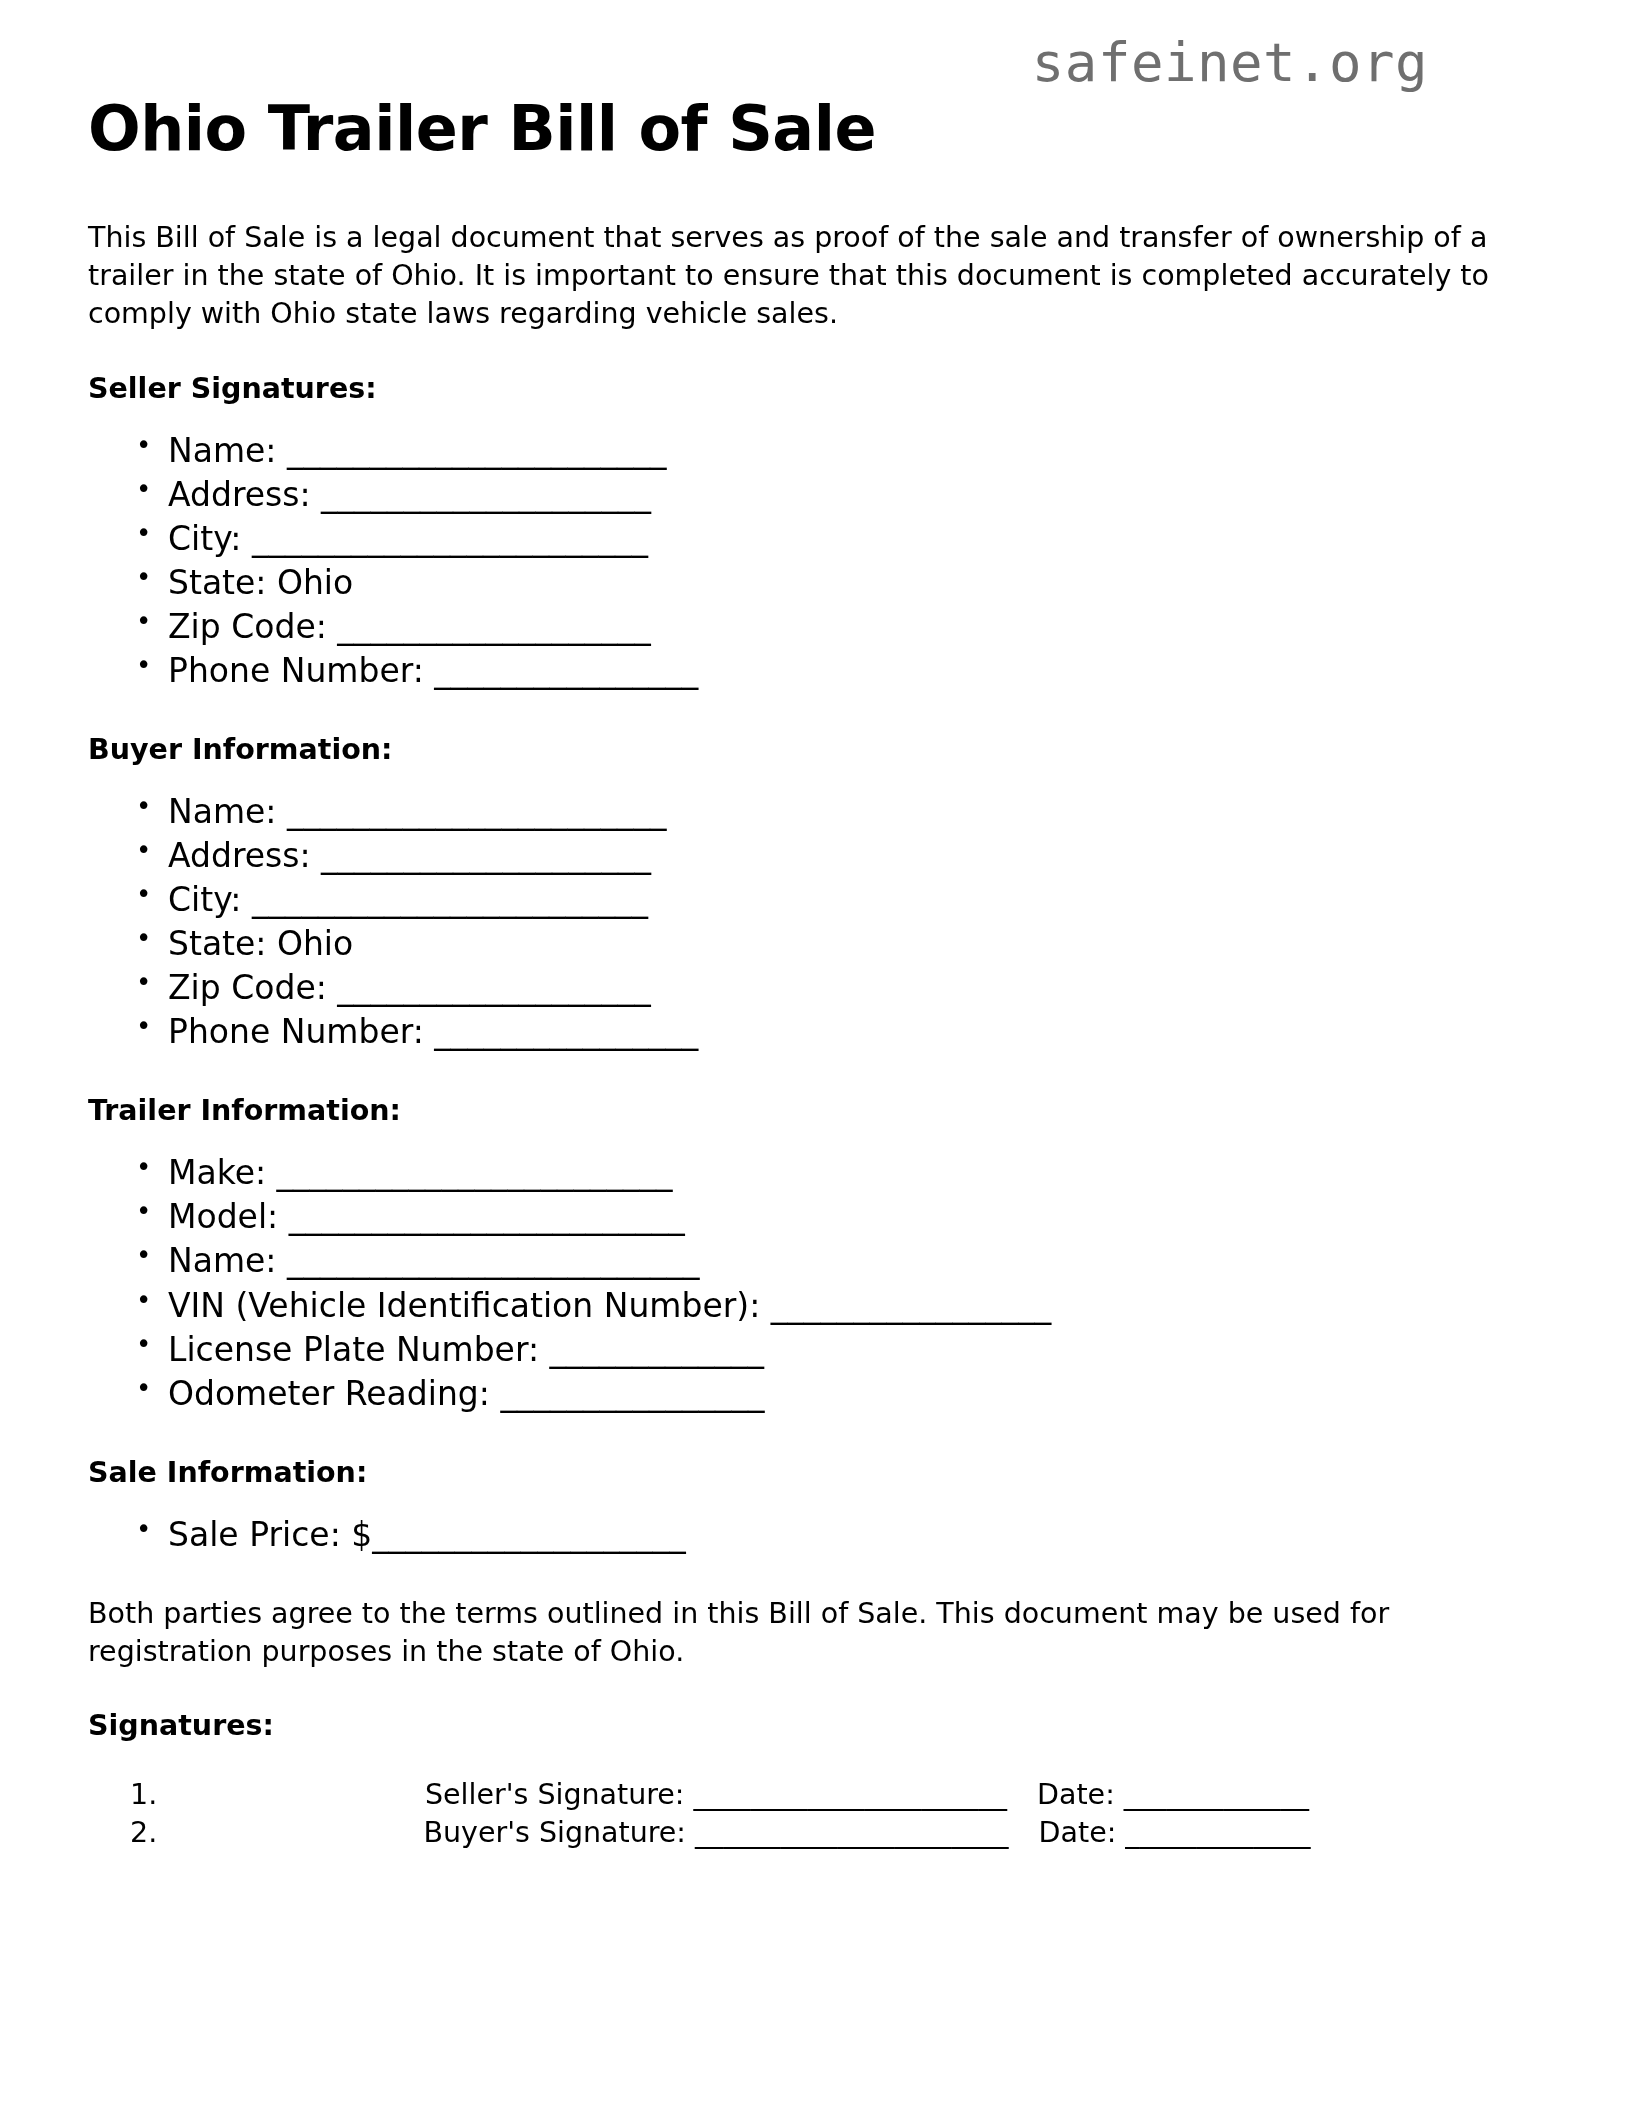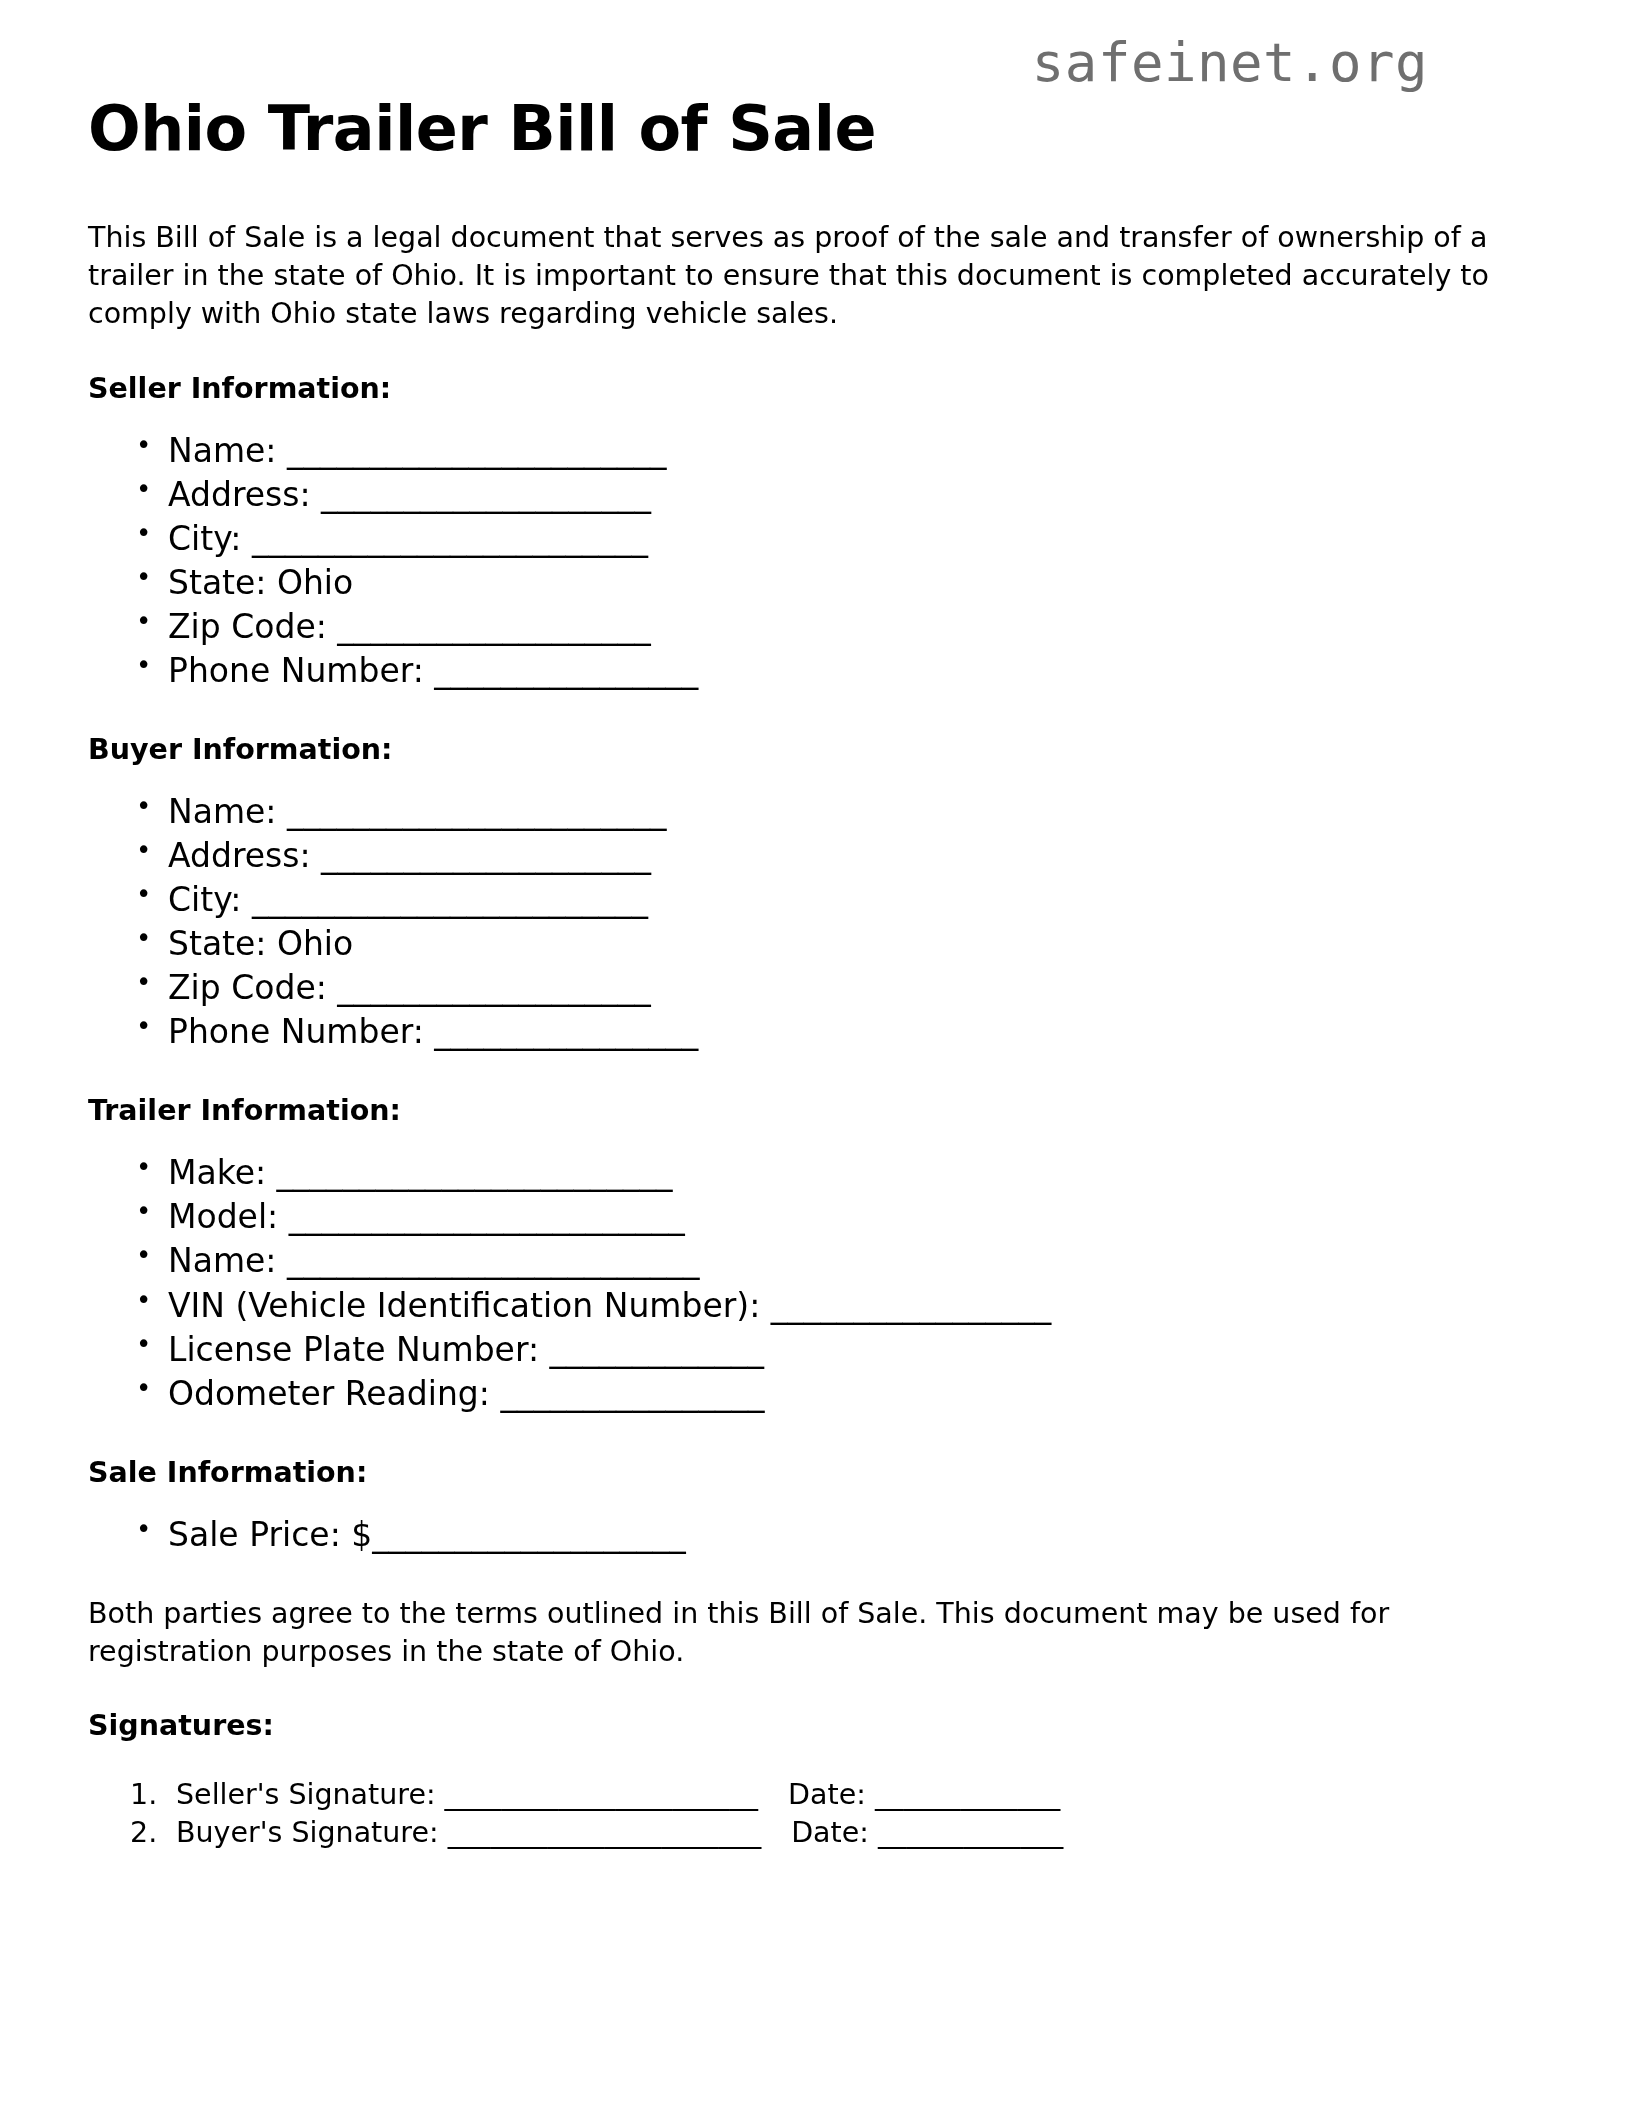--- a/index.html
+++ b/index.html
@@ -87,20 +87,21 @@
     margin: 0;
     padding: 0 0 0 42px;
     counter-reset: sigcount;
   }
   ol.signatures li {
     position: relative;
     font-size: 28.5px;
     line-height: 1.335;
     padding-left: 46px;
     white-space: nowrap;
+    text-align: center;
   }
   ol.signatures li::before {
     counter-increment: sigcount;
     content: counter(sigcount) ".";
     position: absolute;
     left: 0;
     top: 0;
   }
   .sig-date {
     display: inline-block;
@@ -115,21 +116,21 @@
 <div class="page">
 
   <div class="watermark">safeinet.org</div>
 
   <div class="content">
 
     <h1 class="doc-title">Ohio Trailer Bill of Sale</h1>
 
     <p class="para">This Bill of Sale is a legal document that serves as proof of the sale and transfer of ownership of a trailer in the state of Ohio. It is important to ensure that this document is completed accurately to comply with Ohio state laws regarding vehicle sales.</p>
 
-    <h2 class="section">Seller Information:</h2>
+    <h2 class="section">Seller Signatures:</h2>
     <ul class="fields">
       <li>Name: _______________________</li>
       <li>Address: ____________________</li>
       <li>City: ________________________</li>
       <li>State: Ohio</li>
       <li>Zip Code: ___________________</li>
       <li>Phone Number: ________________</li>
     </ul>
 
     <h2 class="section">Buyer Information:</h2>

